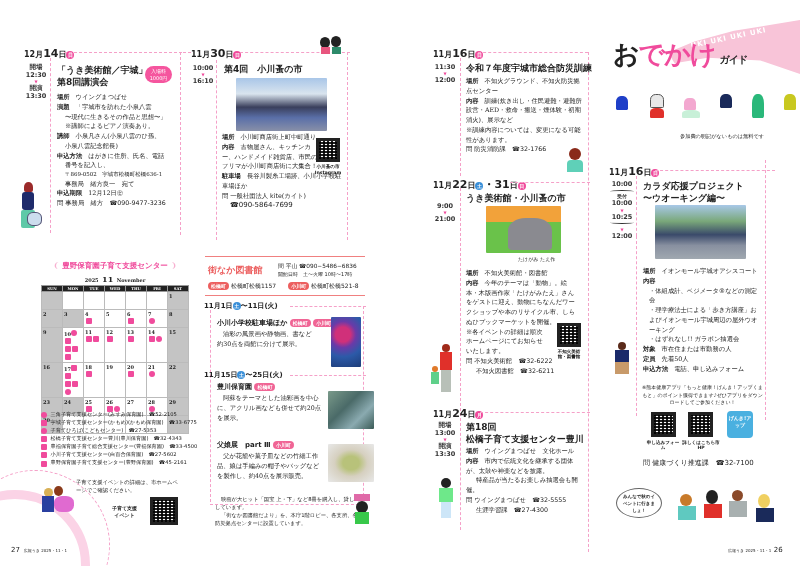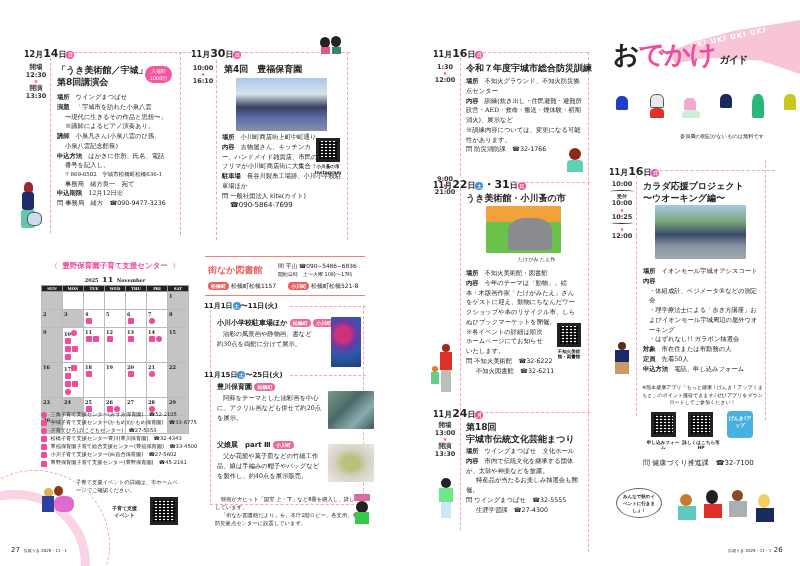--- a/index.html
+++ b/index.html
@@ -89,21 +89,21 @@
   <div class="abs" style="left:2px;top:1px;width:10px;height:11px;background:#222;border-radius:50%"></div>
   <div class="abs" style="left:13px;top:0;width:10px;height:11px;background:#222;border-radius:50%"></div>
   <div class="abs" style="left:3px;top:11px;width:9px;height:7px;background:#e8557e"></div>
   <div class="abs" style="left:14px;top:11px;width:9px;height:7px;background:#2d8a6a"></div>
 </div>
 <div class="abs time" style="left:192px;top:64px;width:22px">
   <div>10:00</div>
   <div class="tri">▼</div>
   <div>16:10</div>
 </div>
-<div class="abs title" style="left:224px;top:63px">第4回　豊福保育園</div>
+<div class="abs title" style="left:224px;top:63px">第4回　小川蚤の市</div>
 <div class="photo" style="left:236px;top:78px;width:91px;height:53px;background:linear-gradient(180deg,#a9c6e8 0%,#d9e4ee 30%,#3a3f5c 55%,#5a6fa8 75%,#8890a8 100%)"></div>
 <div class="abs" style="left:222px;top:132px;width:98px">
   <div class="row"><span class="k">場所</span><span>小川町商店街上町中町通り</span></div>
   <div class="row"><span class="k">内容</span><span>古物屋さん、キッチンカー、ハンドメイド雑貨店、市民のフリマが小川町商店街に大集合！</span></div>
   <div class="row" style="width:125px"><span class="k">駐車場</span><span>長谷川製糸工場跡、小川小学校駐車場ほか</span></div>
   <div class="row" style="font-family:'DejaVu Sans',sans-serif">問 一般社団法人 kite(カイト)</div>
   <div class="row" style="font-family:'DejaVu Sans',sans-serif;padding-left:8px;font-size:7px">☎090-5864-7699</div>
 </div>
 <div class="abs qr" style="left:316px;top:138px;width:24px;height:24px"></div>
 <div class="abs" style="left:311px;top:164px;width:34px;text-align:center;font-size:4.6px;font-weight:bold;line-height:1.3">
@@ -265,42 +265,42 @@
   <span style="font-size:7px">27</span>&nbsp;&nbsp;<span style="font-size:4px">広報うき 2025・11・1</span>
 </div>
 
 <div class="abs date" style="left:433px;top:47px">
   <span>11月</span><b>16</b><span>日</span><span class="dot sun">日</span>
 </div>
 <div class="hdash" style="left:478px;top:52px;width:110px"></div>
 <div class="vdash" style="left:460px;top:58px;height:118px"></div>
 <div class="vdash" style="left:588px;top:52px;height:500px"></div>
 <div class="abs time" style="left:433px;top:63px;width:24px">
-  <div>1:30</div>
+  <div>11:30</div>
   <div class="tri">▼</div>
   <div>12:00</div>
 </div>
 <div class="abs title" style="left:466px;top:62px">令和７年度宇城市総合防災訓練</div>
 <div class="abs" style="left:466px;top:76px;width:118px">
   <div class="row"><span class="k">場所</span><span>不知火グラウンド、不知火防災拠点センター</span></div>
   <div class="row"><span class="k">内容</span><span>訓練(炊き出し・住民避難・避難所設営・AED・救命・搬送・煙体験・初期消火)、展示など</span></div>
   <div class="row">※訓練内容については、変更になる可能性があります。</div>
   <div class="row" style="font-family:'DejaVu Sans',sans-serif">問 防災消防課　☎32-1766</div>
 </div>
 <div class="abs" style="left:563px;top:148px;width:22px;height:24px">
   <div class="abs" style="left:6px;top:0;width:12px;height:12px;background:#8a2a1a;border-radius:50%"></div>
   <div class="abs" style="left:4px;top:12px;width:16px;height:12px;background:#5fd0b8;border-radius:4px 4px 0 0"></div>
 </div>
 
 <div class="abs date" style="left:433px;top:177px">
   <span>11月</span><b>22</b><span>日</span><span class="dot sat">土</span><b>・31</b><span>日</span><span class="dot sun">日</span>
 </div>
 <div class="hdash" style="left:510px;top:182px;width:80px"></div>
 <div class="vdash" style="left:460px;top:188px;height:228px"></div>
-<div class="abs time" style="left:433px;top:175px;width:24px">
+<div class="abs time" style="left:433px;top:202px;width:24px">
   <div>9:00</div>
   <div class="tri">▼</div>
   <div>21:00</div>
 </div>
 <div class="abs title" style="left:466px;top:192px">うき美術館・小川蚤の市</div>
 <div class="photo" style="left:486px;top:206px;width:75px;height:47px;background:linear-gradient(180deg,#f2a23a 0 35%,#6ac24a 35% 100%)">
   <div class="abs" style="left:22px;top:12px;width:44px;height:32px;background:#8a8a90;border-radius:40% 40% 10% 10%"></div>
 </div>
 <div class="abs" style="left:518px;top:256px;font-size:5px">たけがみ たえ作</div>
 <div class="abs" style="left:466px;top:268px;width:115px">
@@ -327,21 +327,21 @@
 <div class="vdash" style="left:460px;top:418px;height:112px"></div>
 <div class="abs time" style="left:433px;top:421px;width:24px">
   <div>開場</div>
   <div>13:00</div>
   <div class="tri">▼</div>
   <div>開演</div>
   <div>13:30</div>
 </div>
 <div class="abs title" style="left:466px;top:421px">
   <div>第18回</div>
-  <div>宇城市伝統文化芸能まつり</div>
+  <div>松橋子育て支援センター豊川</div>
 </div>
 <div class="abs" style="left:466px;top:446px;width:118px">
   <div class="row"><span class="k">場所</span><span>ウイングまつばせ　文化ホール</span></div>
   <div class="row"><span class="k">内容</span><span>市内で伝統文化を継承する団体が、太鼓や神楽などを披露。</span></div>
   <div class="row" style="text-indent:10px">特産品が当たるお楽しみ抽選会も開催。</div>
   <div class="row" style="font-family:'DejaVu Sans',sans-serif">問 ウイングまつばせ　☎32-5555</div>
   <div class="row" style="font-family:'DejaVu Sans',sans-serif;padding-left:10px">生涯学習課　☎27-4300</div>
 </div>
 <div class="abs" style="left:436px;top:478px;width:20px;height:42px">
   <div class="abs" style="left:5px;top:0;width:10px;height:10px;background:#222;border-radius:50%"></div>

